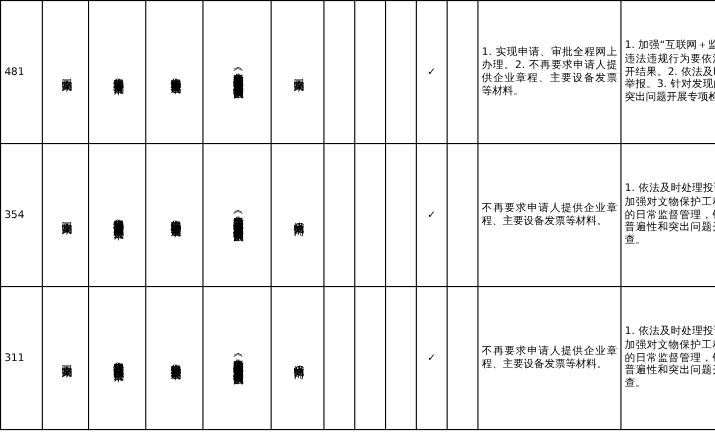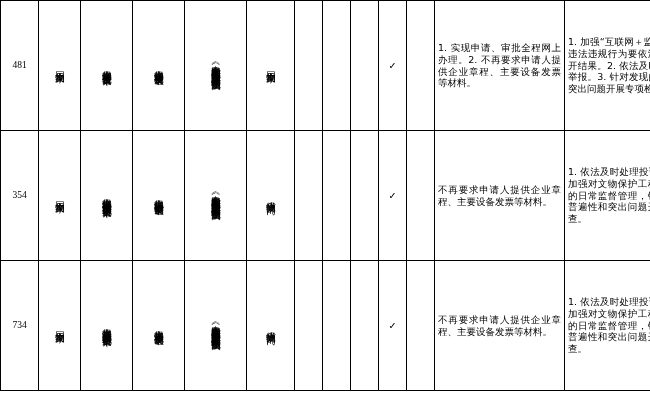--- a/index.html
+++ b/index.html
@@ -41,23 +41,21 @@
   col.c-auth  { width: 48px; }
   col.c-m1    { width: 28px; }
   col.c-m2    { width: 28px; }
   col.c-m3    { width: 28px; }
   col.c-m4    { width: 28px; }
   col.c-m5    { width: 28px; }
   col.c-reform{ width: 130px; }
   col.c-super { width: 136px; }
 
   .num {
-    text-align: center;
     font-size: 11px;
-    font-family: Liberation Serif, serif;
   }
   .vert {
     
     writing-mode: vertical-rl;
     text-orientation: upright;
     -webkit-writing-mode: vertical-rl;
     margin: 0 auto;
     letter-spacing: 0.5px;
     line-height: 1.35;
     font-size: 9.5px;
@@ -173,21 +171,21 @@
         <td class="mark"></td>
         <td class="mark"></td>
         <td class="mark"></td>
         <td class="mark">✓</td>
         <td class="mark"></td>
         <td class="para">不再要求申请人提供企业章程、主要设备发票等材料。</td>
         <td class="para">1. 依法及时处理投诉举报。2. 加强对文物保护工程实施单位的日常监督管理，针对发现的普遍性和突出问题开展专项检查。</td>
       </tr>
 
       <tr class="rowbox">
-        <td class="num">734</td>
+        <td class="num">311</td>
         <td class="cellpad">
           <div class="vwrap">
               <div class="vert">国家文物局</div>
             </div>
         </td>
         <td class="cellpad">
           <div class="vwrap">
               <div class="vert">文物保护工程施工二级以及以下资质审批</div>
             </div>
         </td>

